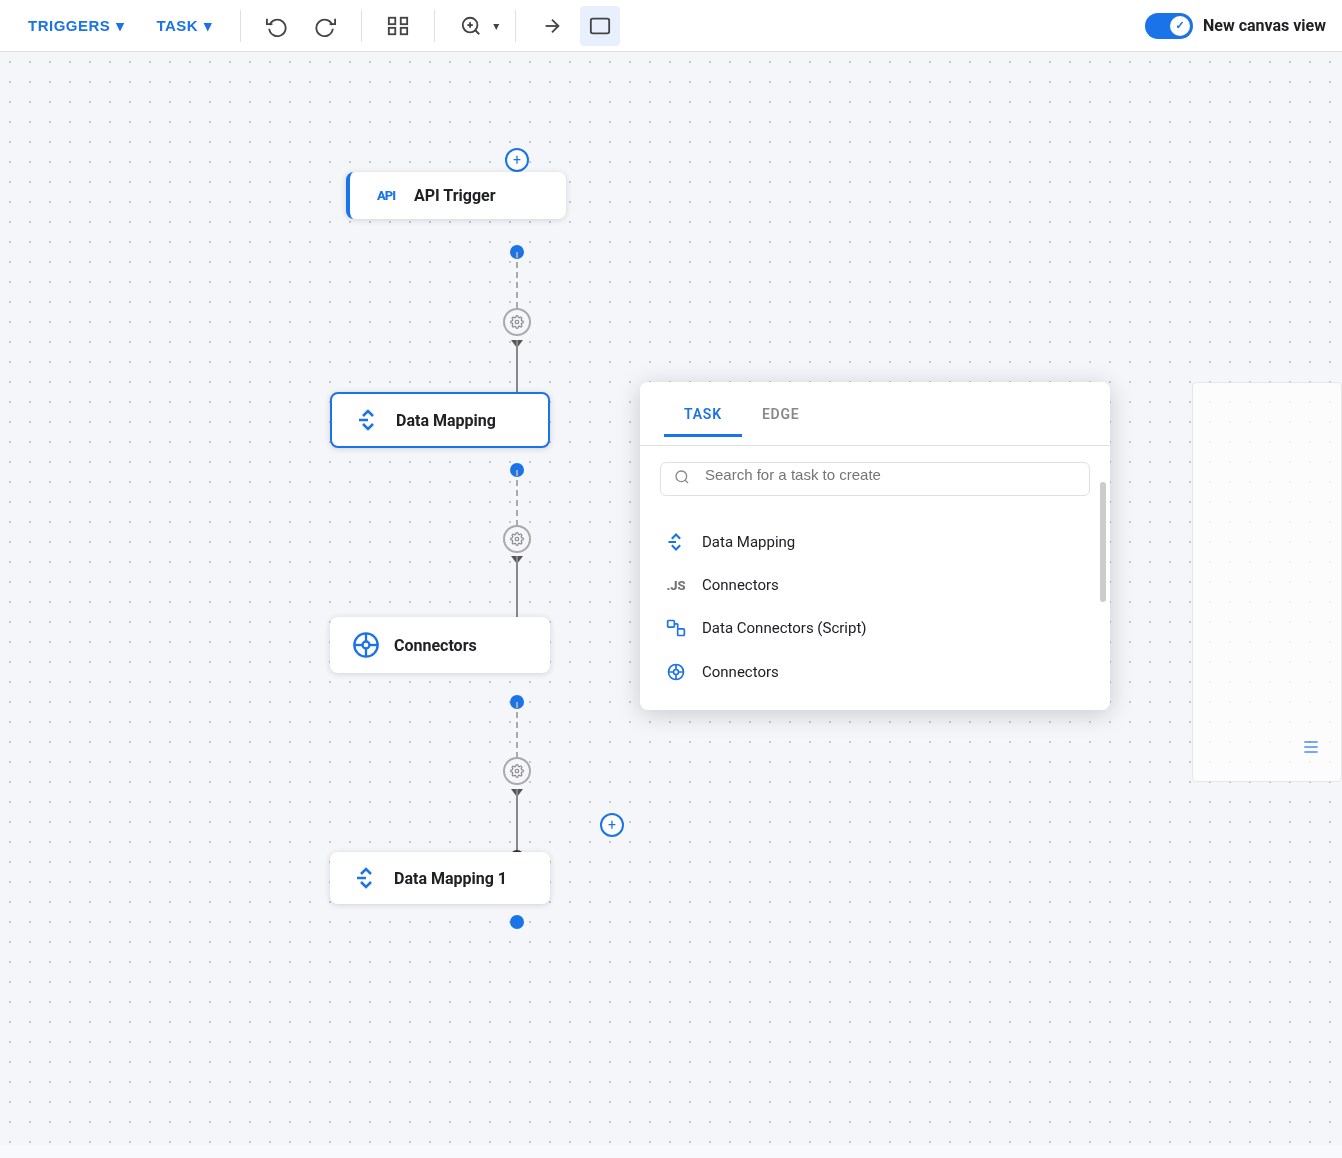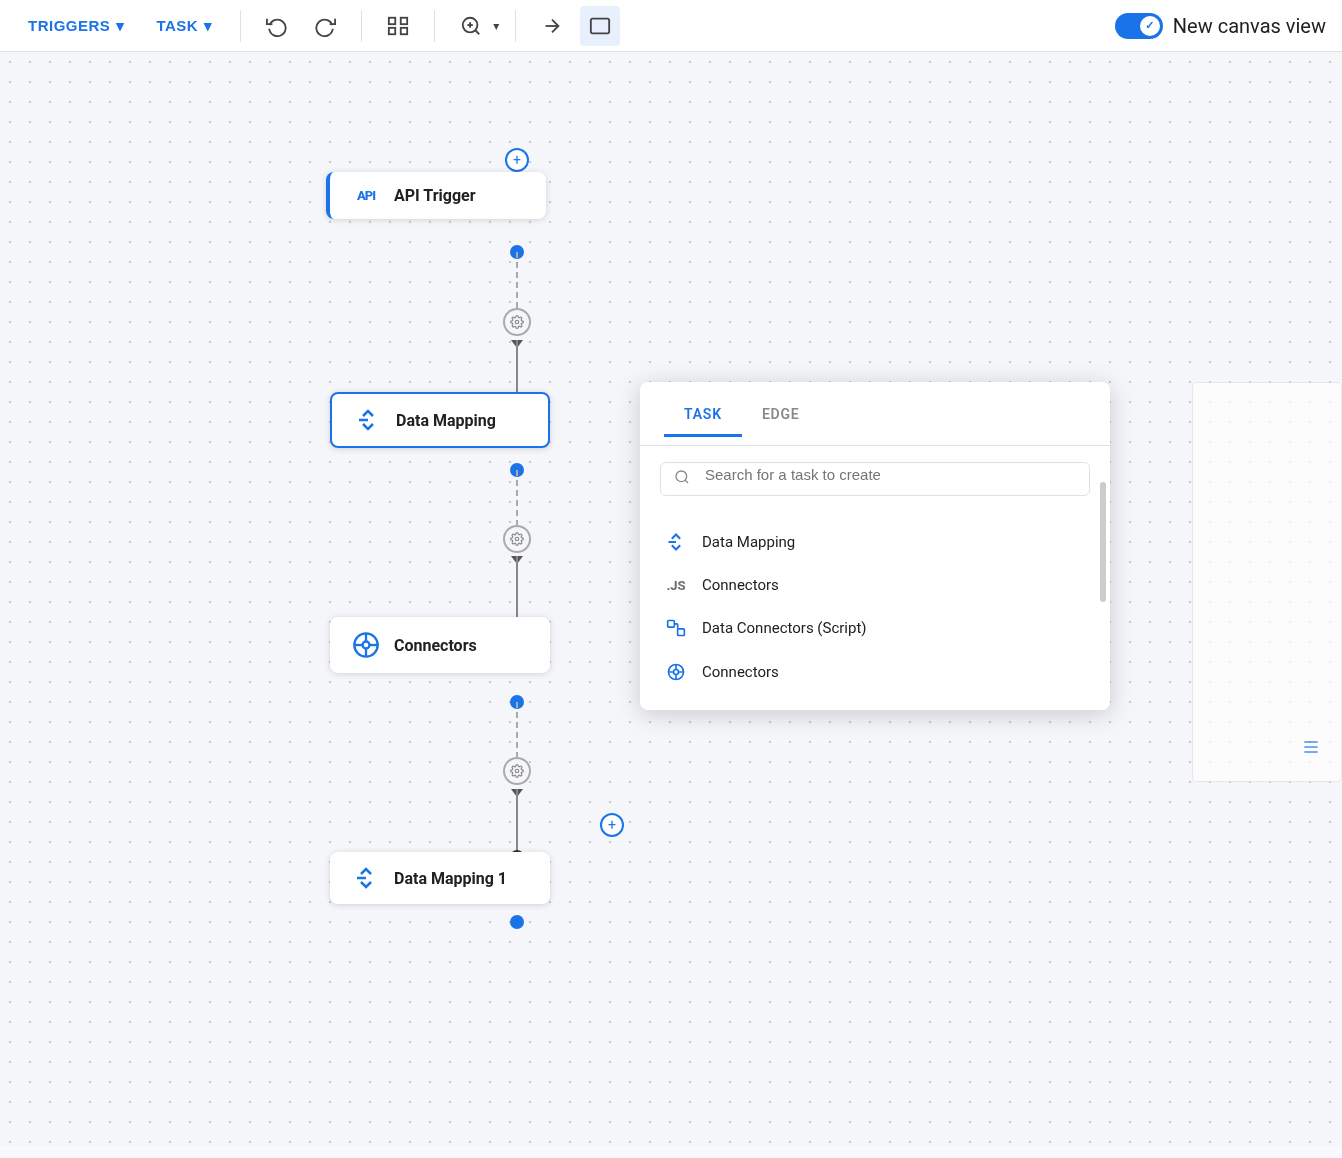--- a/index.html
+++ b/index.html
@@ -56,22 +56,22 @@
       align-items: center;
       gap: 2px;
     }
     .new-canvas-section {
       display: flex;
       align-items: center;
       gap: 10px;
       margin-left: auto;
     }
     .new-canvas-label {
-      font-size: 20px;
-      font-weight: 400;
+      font-size: 16px;
+      font-weight: 700;
       color: #202124;
     }
     
     .toggle-switch {
       position: relative;
       width: 48px;
       height: 26px;
     }
     .toggle-track {
       width: 48px;
@@ -130,21 +130,21 @@
       display: flex;
       align-items: center;
       justify-content: center;
     }
     .node-label {
       font-size: 16px;
       font-weight: 700;
       color: #202124;
     }
     .node-api {
-      left: 326px;
+      left: 346px;
       top: 120px;
       border-left: 4px solid #1a73e8;
     }
     .node-data-mapping {
       left: 330px;
       top: 340px;
       border: 2px solid #1a73e8;
     }
     .node-connectors {
       left: 330px;

